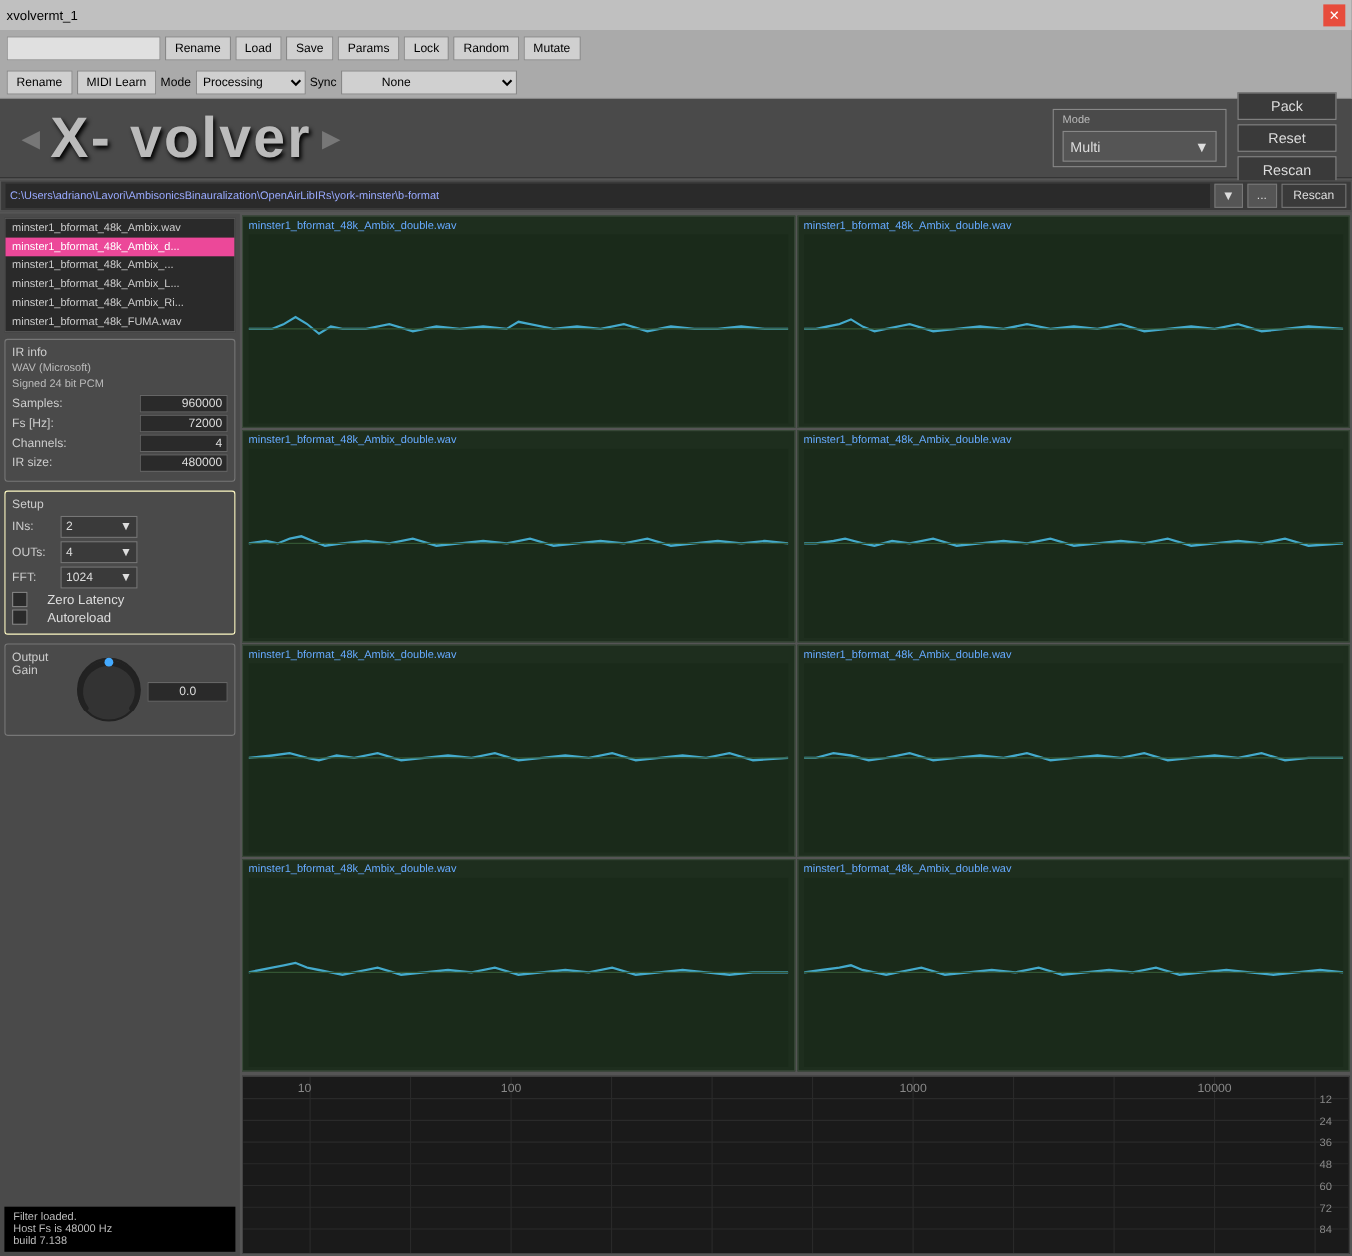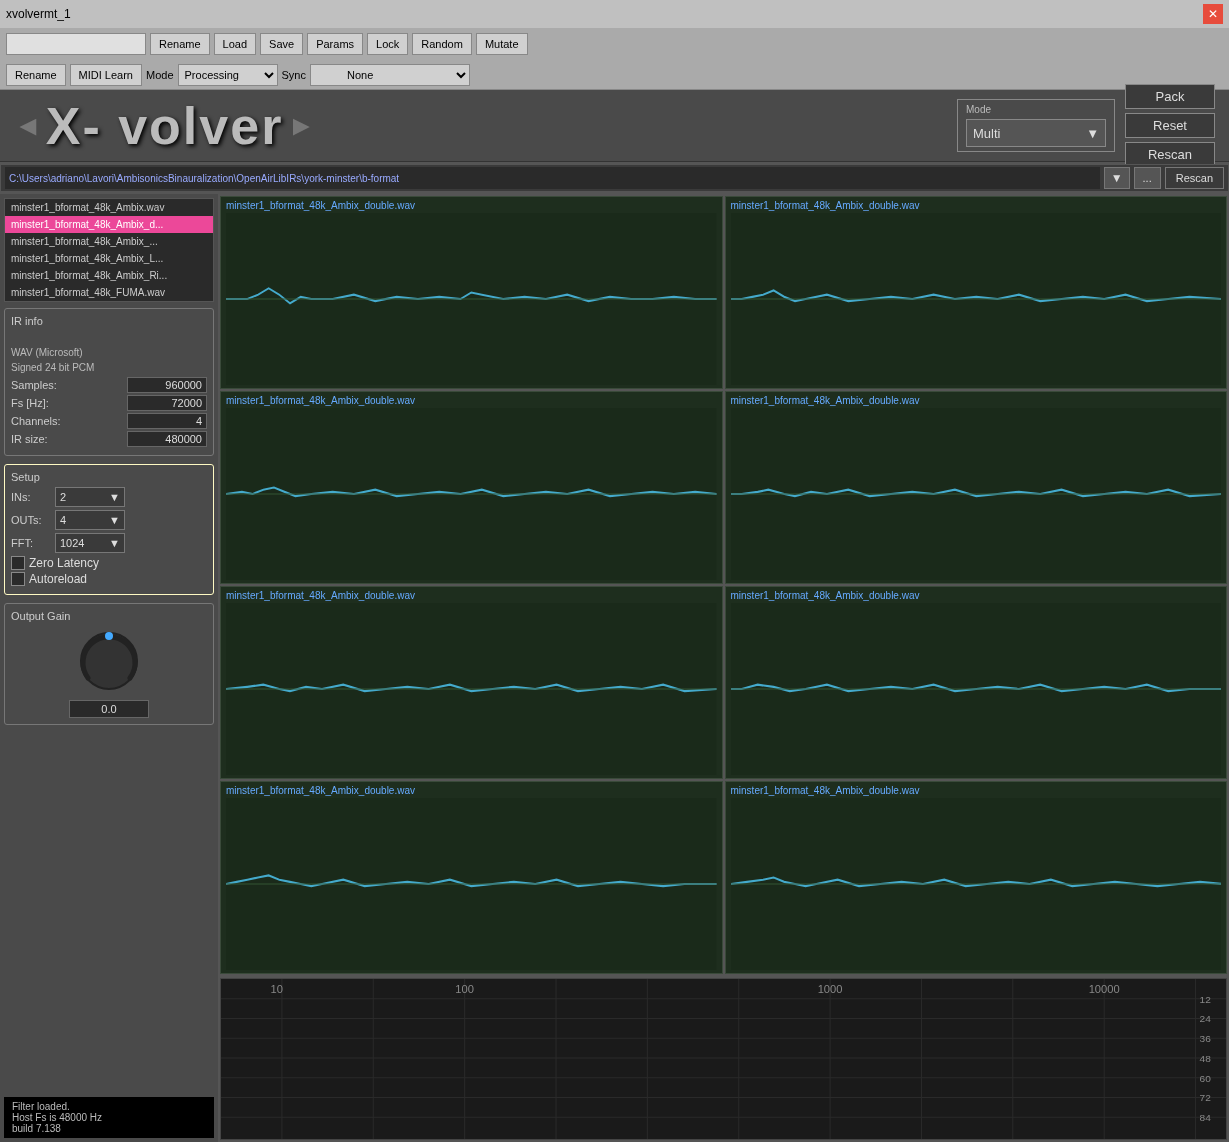--- a/index.html
+++ b/index.html
@@ -137,21 +137,21 @@
       background: #5a7a9a;
       color: #fff;
     }
     .ir-info-box {
       border: 1px solid #777;
       border-radius: 3px;
       padding: 6px;
       background: #4a4a4a;
       margin-top: 2px;
     }
-    .ir-info-title { font-size: 11px; color: #ccc; margin-bottom: 20px; }
+    .ir-info-title { font-size: 11px; color: #ccc; margin-bottom: 2px; }
     .ir-info-subtitle { font-size: 10px; color: #bbb; margin-bottom: 4px; }
     .ir-row {
       display: flex;
       align-items: center;
       justify-content: space-between;
       margin-bottom: 2px;
     }
     .ir-label { font-size: 11px; color: #ccc; }
     .ir-value {
       background: #2a2a2a;
@@ -173,37 +173,36 @@
     .setup-row {
       display: flex;
       align-items: center;
       margin-bottom: 3px;
       gap: 4px;
     }
     .setup-label { font-size: 11px; color: #ccc; width: 40px; }
     .checkbox-row {
       display: flex;
       align-items: center;
-      gap: 4px;
+      gap: 18px;
       margin-bottom: 2px;
     }
     .fake-checkbox {
       width: 14px; height: 14px;
       border: 1px solid #888;
       background: #2a2a2a;
       display: inline-block;
     }
     .output-gain-box {
       border: 1px solid #777;
       border-radius: 3px;
       padding: 6px;
       background: #4a4a4a;
       margin-top: 4px;
       display: flex;
-      flex-direction: column;
       align-items: center;
     }
     .output-gain-title { font-size: 11px; color: #ccc; margin-bottom: 4px; align-self: flex-start; }
     .knob-container {
       position: relative;
       width: 70px;
       height: 70px;
       display: flex;
       align-items: center;
       justify-content: center;

